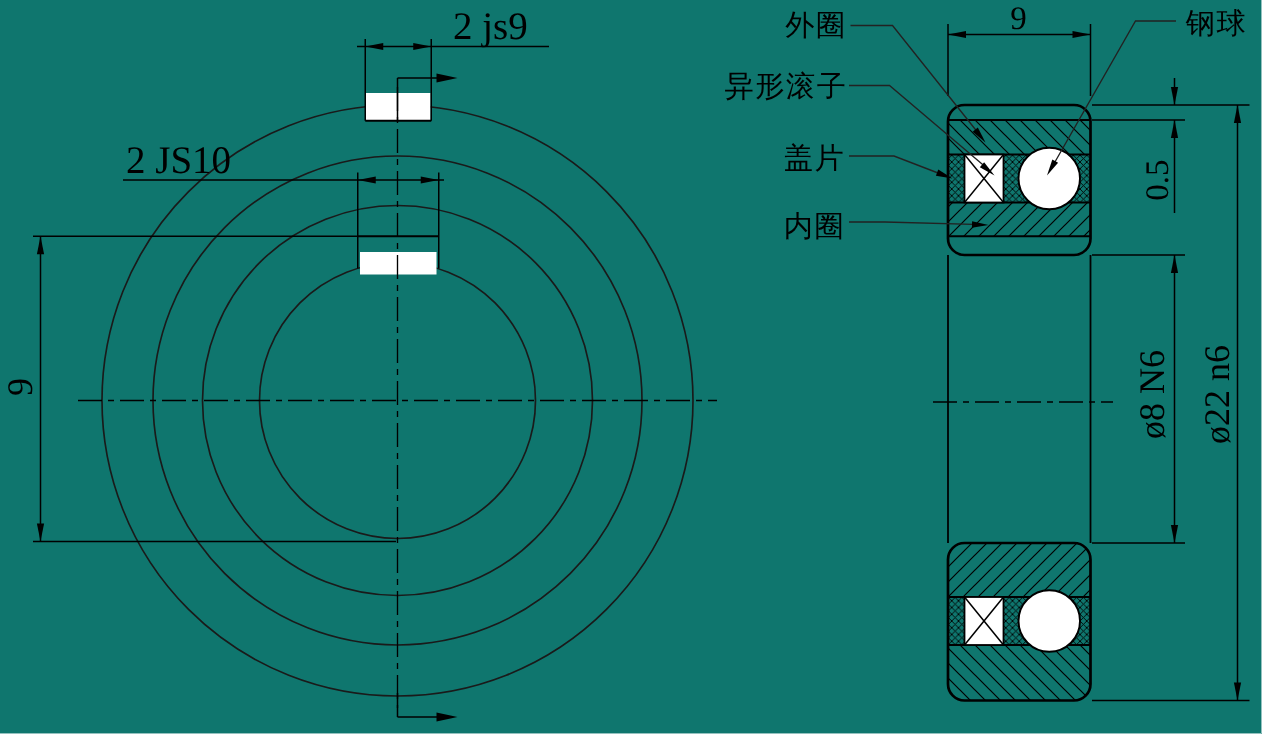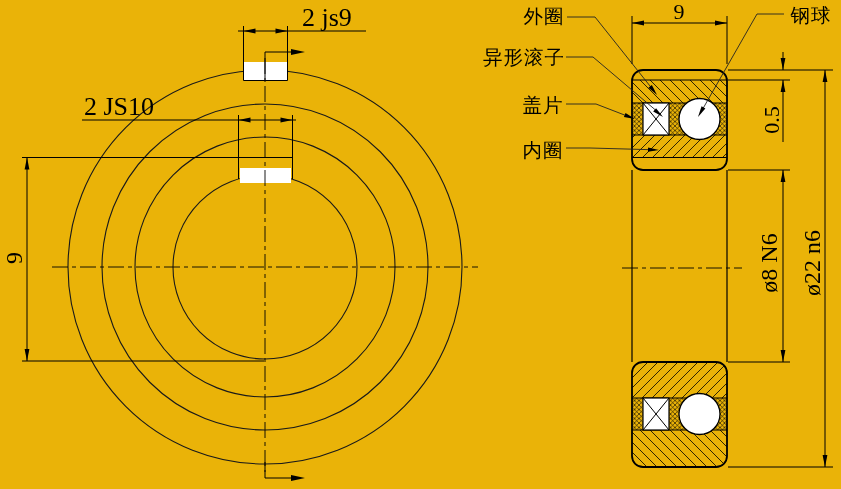--- a/index.html
+++ b/index.html
@@ -1,16 +1,16 @@
 <!DOCTYPE html>
 <html><head>
 <meta charset="utf-8">
 <style>
   html,body{margin:0;padding:0;background:#fff;}
-  #stage{position:relative;width:841px;height:489px;background:#eab308;overflow:hidden;}
+  #stage{position:relative;width:841px;height:489px;background:#0f766e;overflow:hidden;}
   svg{display:block;}
   .dim{font-family:"Liberation Serif","DejaVu Serif",serif;fill:#000;}
   .cjk{font-family:"Liberation Sans","DejaVu Sans",sans-serif;fill:#000;letter-spacing:1px;}
   .thin{stroke:#000;stroke-width:1;fill:none;}
   .med{stroke:#000;stroke-width:1.2;fill:none;}
   .thick{stroke:#000;stroke-width:1.8;fill:none;}
   .circ{stroke:#1a1a1a;stroke-width:1.1;fill:none;}
   .cl{stroke:#000;stroke-width:0.9;fill:none;stroke-dasharray:16 4 4 4;}
   .leader{stroke:#222;stroke-width:0.9;fill:none;}
   .arrow{fill:#000;stroke:none;}

